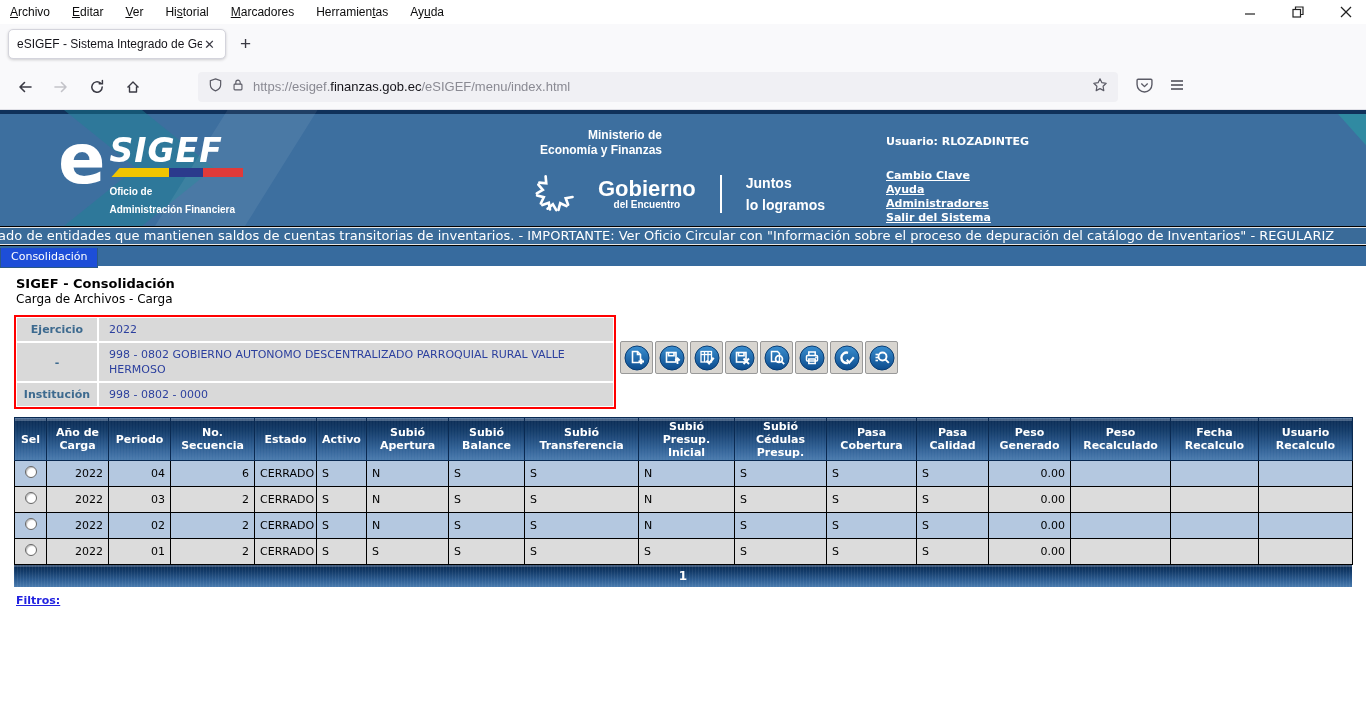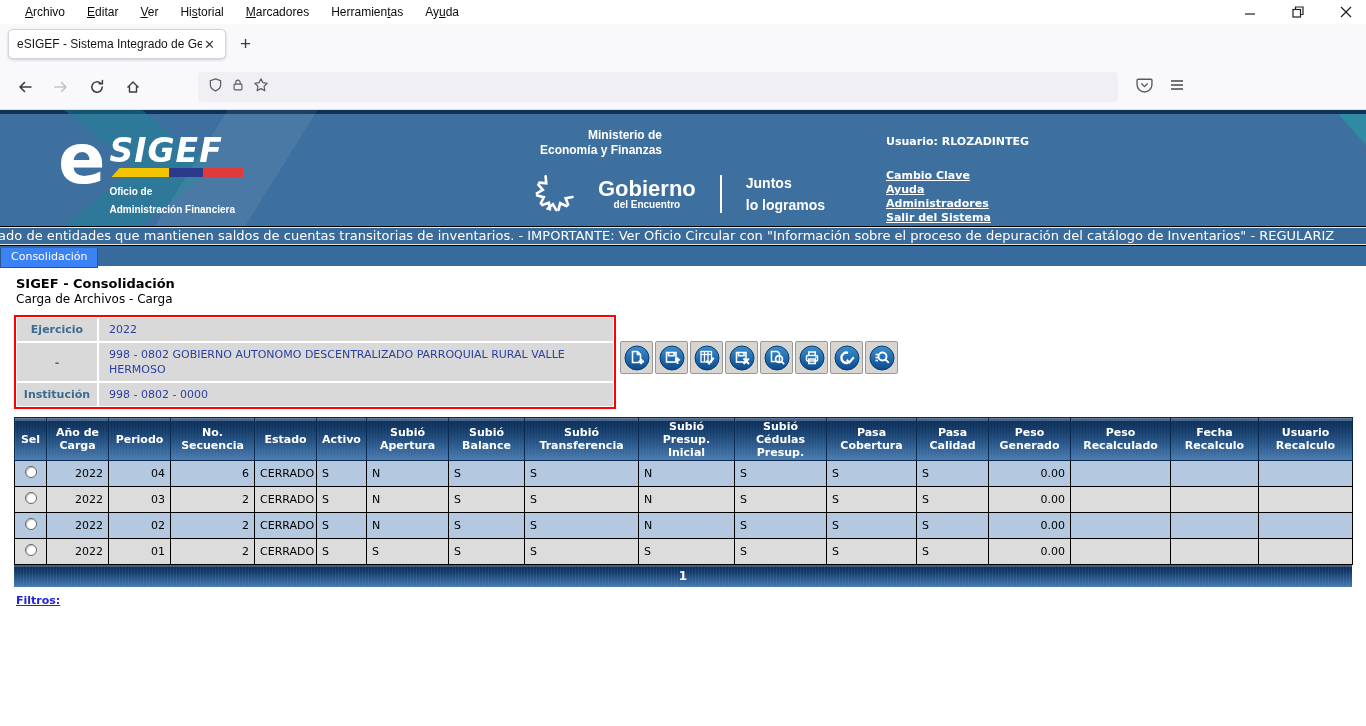--- a/index.html
+++ b/index.html
@@ -1,21 +1,21 @@
 <!DOCTYPE html>
 <html><head>
 <meta charset="utf-8">
 <style>
   * { margin:0; padding:0; box-sizing:border-box; }
   html,body { width:1366px; height:726px; overflow:hidden; background:#fff;
               font-family:"Liberation Sans", sans-serif; }
 
   
   .menubar { height:24px; background:#ffffff; display:flex; align-items:center;
-             padding-left:25px; gap:22px; font-size:12px; color:#0c0c0d; position:relative; }
+             padding-left:10px; gap:22px; font-size:12px; color:#0c0c0d; position:relative; }
   .menu-item { cursor:default; }
   .menu-item u { text-decoration:underline; }
   .win-controls { position:absolute; right:14px; top:0; height:24px; display:flex; gap:36px; align-items:center; }
   .win-controls svg { display:block; }
 
   .tabbar { height:40px; background:#f9f9fb; display:flex; align-items:center; padding-left:8px; }
   .tab { width:218px; height:30px; background:#fff; border:1px solid #d4d4dc; border-radius:5px;
          box-shadow:0 1px 3px rgba(0,0,0,.18); display:flex; align-items:center; padding:0 8px;
          font-size:12px; color:#15141a; }
   .tab-title { flex:1; white-space:nowrap; overflow:hidden; }
@@ -64,21 +64,21 @@
   .user-code { line-height:14px; }
 
   
   .marquee { height:20px; background:#3a6b99; border-top:1px solid #000; border-bottom:1px solid #000;
              box-shadow:inset 0 1px 0 #e8e8e8, inset 0 -1px 0 #e8e8e8;
              color:#fff; font-size:13px; font-family:"DejaVu Sans",sans-serif;
              white-space:nowrap; overflow:hidden; line-height:18px; padding-left:0; }
   .marquee span { margin-left:-7px; display:inline-block; }
   .navtabs { height:20px; background:#376b9e; }
   .module-tab { display:inline-block; height:20px; line-height:18px; padding:0 10px;
-                background:#3b82f6; border:1px solid #2a5886; border-top:none;
+                background:#1d4ed8; border:1px solid #2a5886; border-top:none;
                 color:#fff; font-size:11px; font-family:"DejaVu Sans",sans-serif; }
 
   
   .content { padding:0; font-family:"DejaVu Sans",sans-serif; }
   .page-title { font-size:13px; font-weight:bold; color:#000; margin:10px 4px 1px 16px; }
   .page-subtitle { font-size:12px; color:#000; margin-left:16px; }
 
   .form-wrap { position:relative; margin:9px 0 0 14px; }
   .form-box { width:602px; border:2px solid #f00; background:#fff; padding:1px;
               display:grid; grid-template-columns:80px 1fr; gap:2px; }
@@ -195,20 +195,21 @@
   <div class="urlbar">
     <span>
       <svg width="15" height="16" viewBox="0 0 16 16" fill="none" stroke="#5b5b66" stroke-width="1.3">
           <path d="M8 1.5 l5.5 2 v4.2 c0 3.2 -2.6 5.4 -5.5 6.6 c-2.9 -1.2 -5.5 -3.4 -5.5 -6.6 v-4.2 z"></path>
         </svg></span>
     <span>
       <svg width="14" height="16" viewBox="0 0 16 16" fill="none" stroke="#5b5b66" stroke-width="1.3">
           <rect x="3.5" y="7" width="9" height="6.5" rx="1"></rect>
           <path d="M5.5 7 V5 a2.5 2.5 0 0 1 5 0 V7"></path>
         </svg></span>
+    <span class="url-text"><span>https://esigef.</span><span class="domain">finanzas.gob.ec</span><span>/eSIGEF/menu/index.html</span></span>
     <span>
       <svg width="16" height="16" viewBox="0 0 16 16" fill="none" stroke="#5b5b66" stroke-width="1.2" stroke-linejoin="round">
           <path d="M8 1.8 l1.9 3.9 4.3 .6 -3.1 3 .7 4.3 -3.8 -2 -3.8 2 .7 -4.3 -3.1 -3 4.3 -.6 z"></path>
         </svg></span>
   </div>
   <div class="nav-right">
     <span>
       <svg width="17" height="17" viewBox="0 0 16 16" fill="none" stroke="#5b5b66" stroke-width="1.3" stroke-linejoin="round">
           <path d="M2 3 h12 a1 1 0 0 1 1 1 v4 a7 7 0 0 1 -14 0 v-4 a1 1 0 0 1 1 -1 z"></path>
           <path d="M5 7 l3 3 3 -3"></path>

